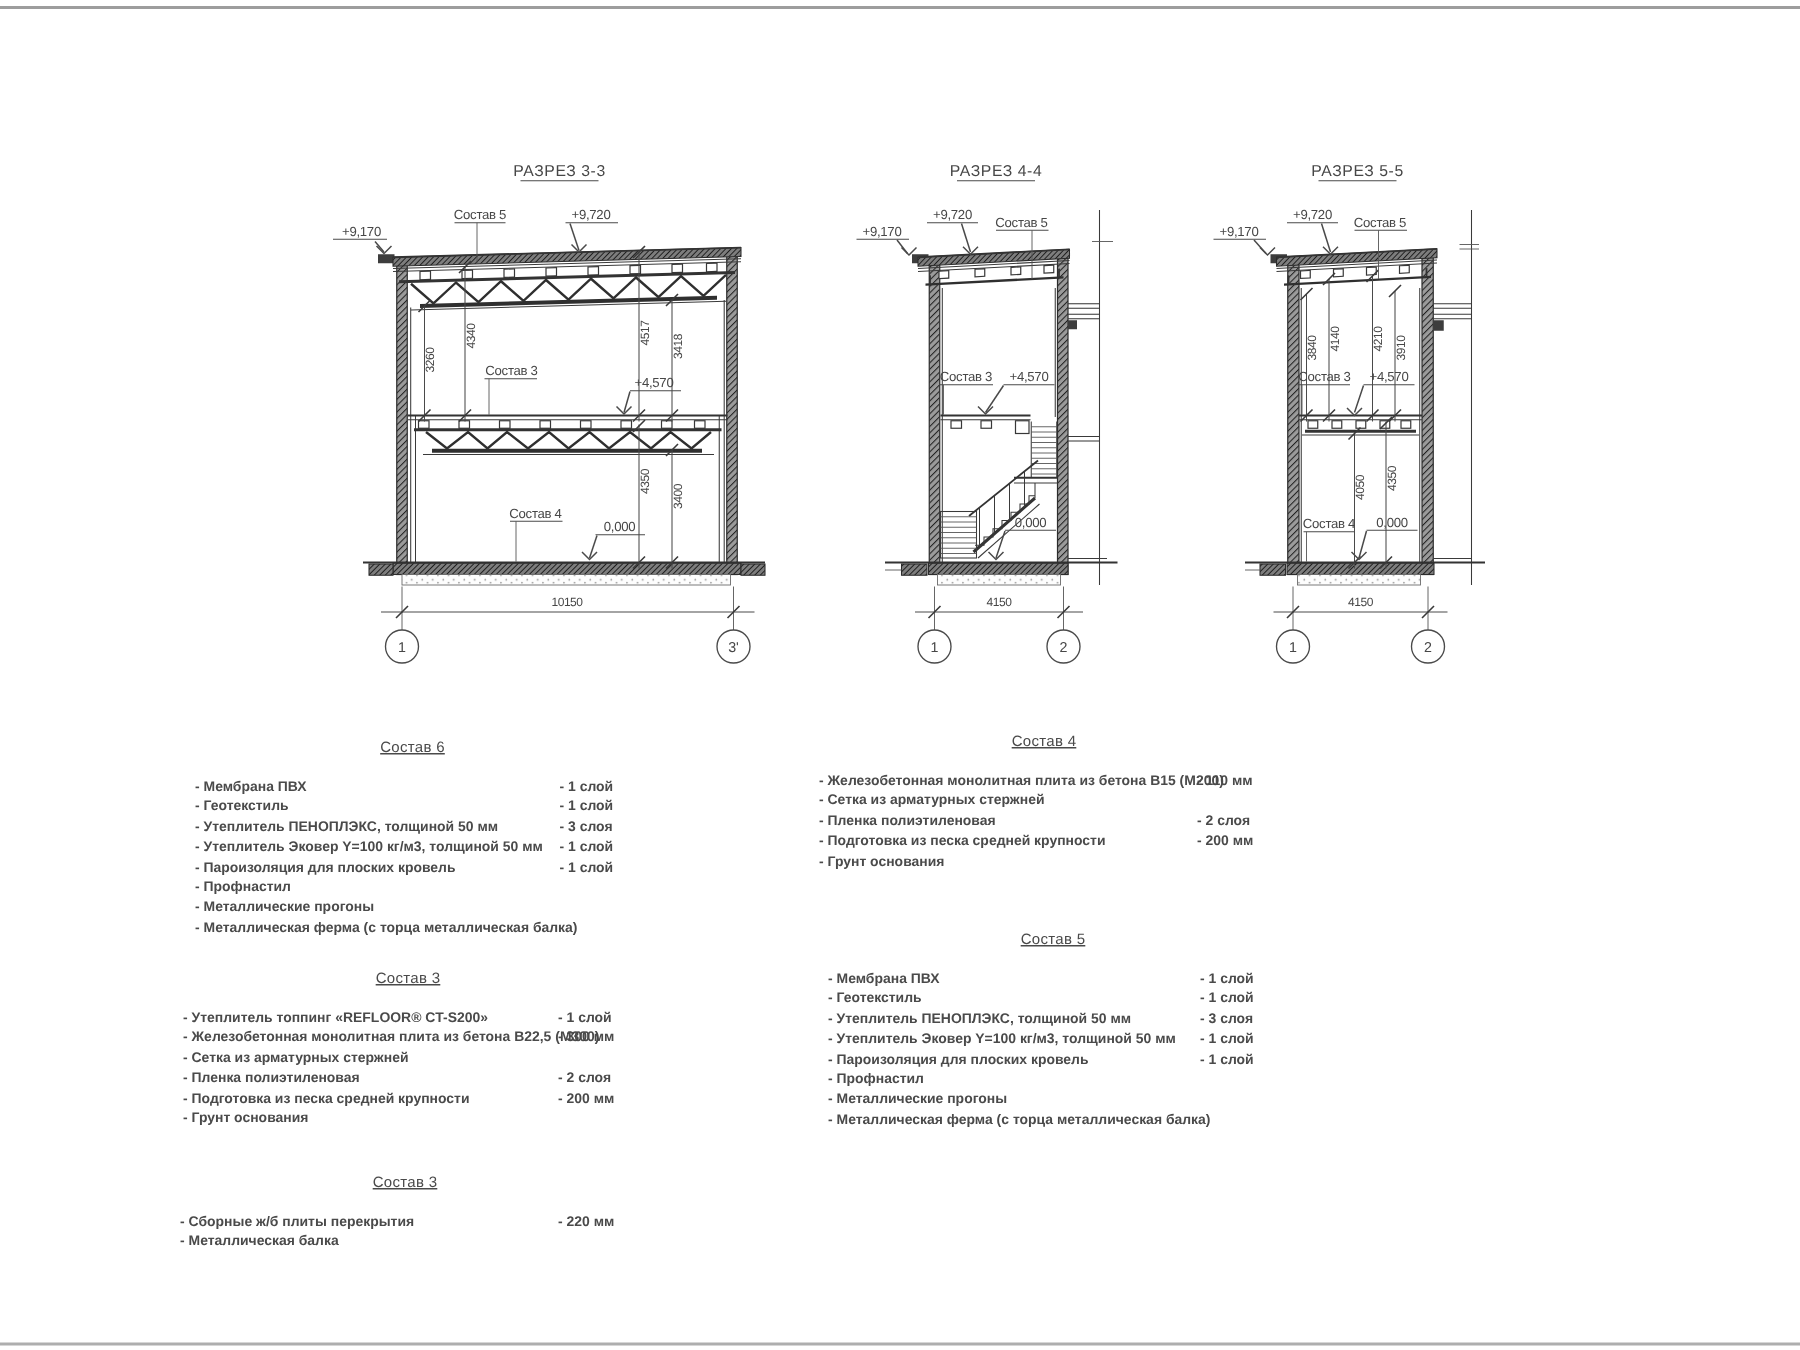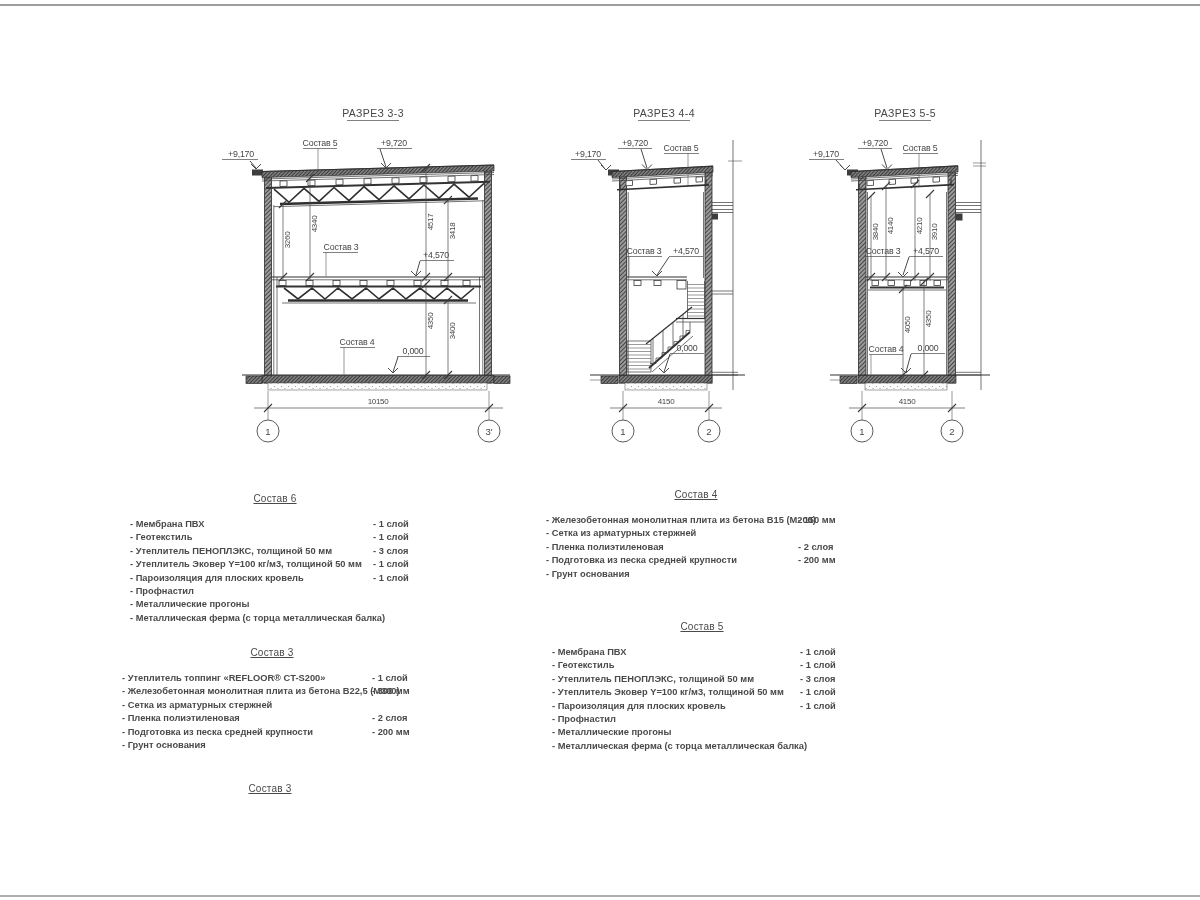--- a/index.html
+++ b/index.html
@@ -529,28 +529,39 @@
 
       <div class="row">
         <span class="nm">- Грунт основания</span>
         <span class="vl"></span>
       </div>
     </div>
   </section>
 
   <section class="comp" style="left:120px;top:783px;width:300px;--nw:252px">
     <h3>Состав 3</h3>
+    <div>
+      <div class="row">
+        <span class="nm">- Сборные ж/б плиты перекрытия</span>
+        <span class="vl">- 220 мм</span>
+      </div>
+
+      <div class="row">
+        <span class="nm">- Металлическая балка</span>
+        <span class="vl"></span>
+      </div>
+    </div>
   </section>
 
   <section class="comp" style="left:546px;top:489px;width:300px;--nw:252px">
     <h3>Состав 4</h3>
     <div>
       <div class="row">
         <span class="nm">- Железобетонная  монолитная плита из бетона В15 (М200)</span>
-        <span class="vl">- 150 мм</span>
+        <span class="vl">- 110 мм</span>
       </div>
 
       <div class="row">
         <span class="nm">- Сетка из арматурных стержней</span>
         <span class="vl"></span>
       </div>
 
       <div class="row">
         <span class="nm">- Пленка полиэтиленовая</span>
         <span class="vl">- 2 слоя</span>

